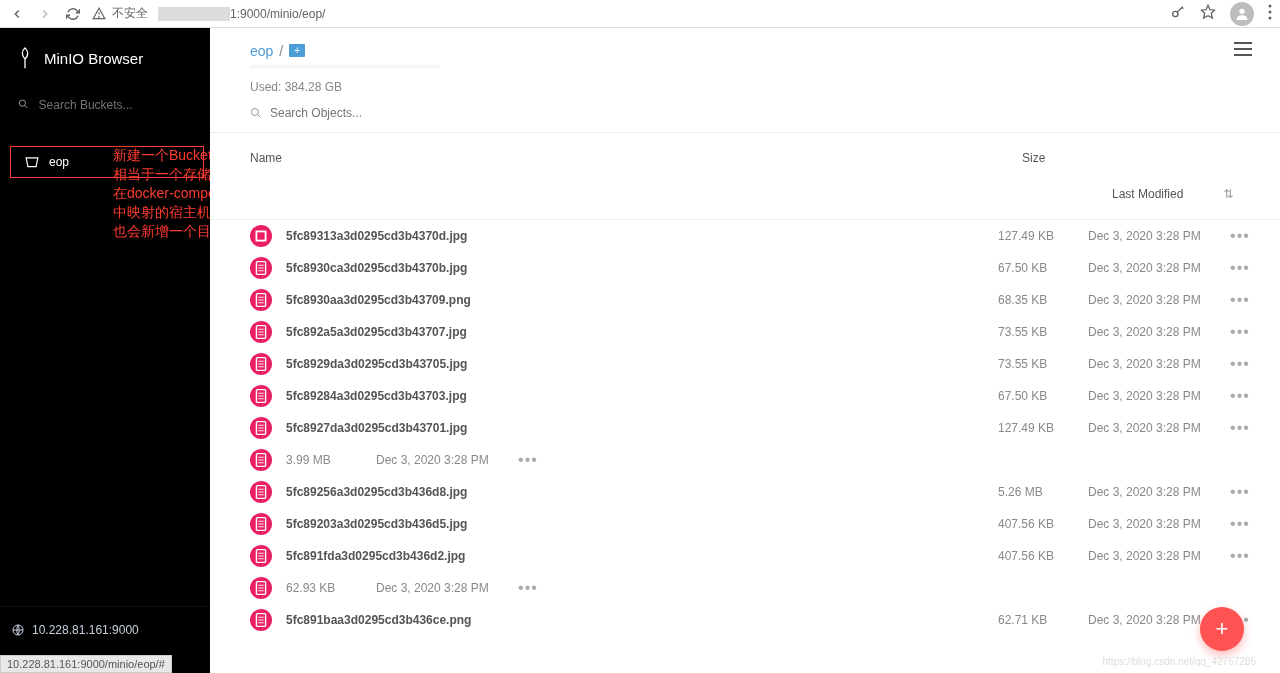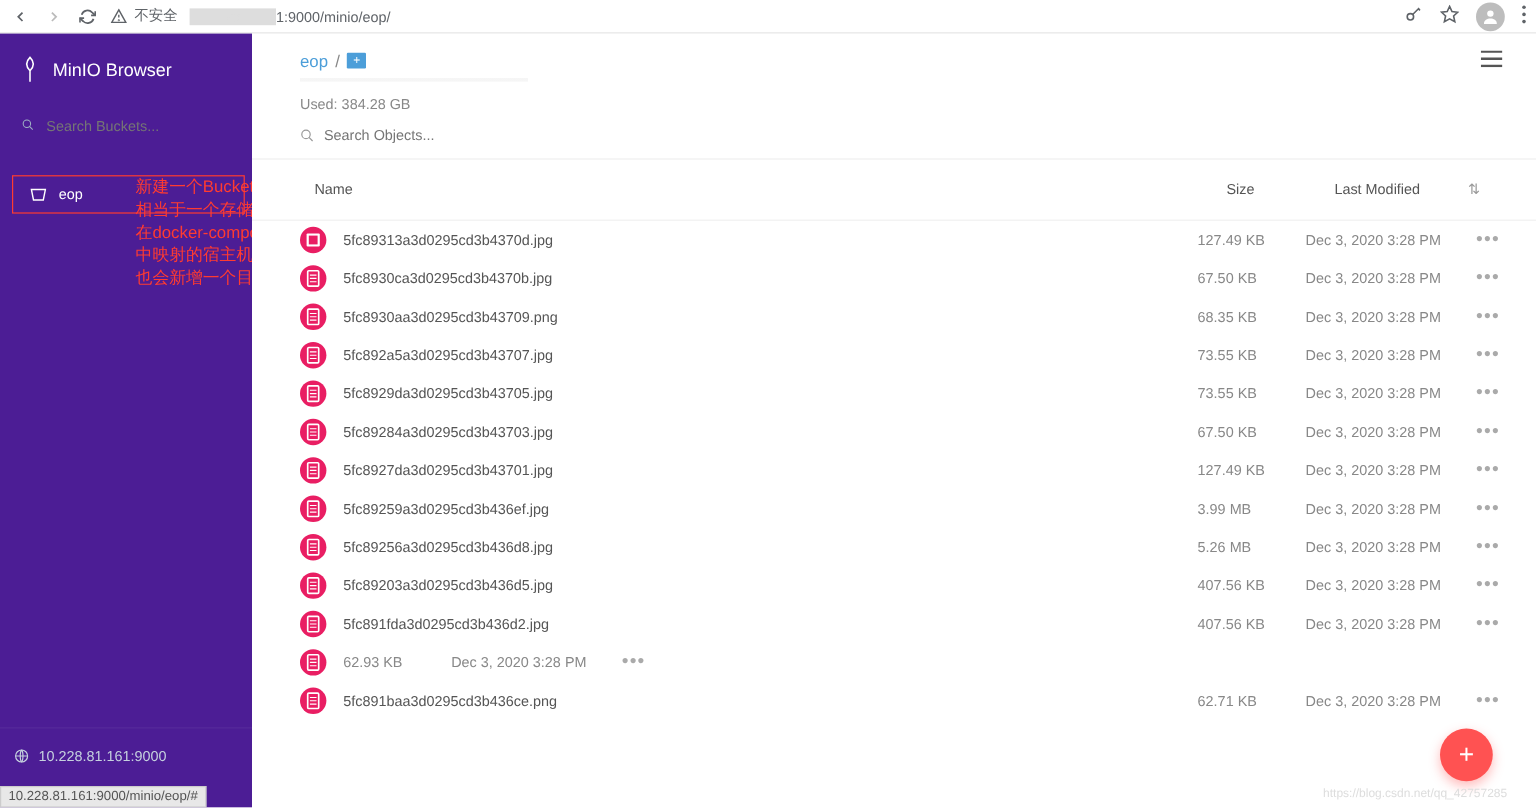--- a/index.html
+++ b/index.html
@@ -9,21 +9,21 @@
     .browser-bar { height: 28px; display: flex; align-items: center; padding: 0 8px; background: #fff; border-bottom: 1px solid #e0e0e0; gap: 10px; }
     .nav-btn { width: 18px; height: 18px; display: flex; align-items: center; justify-content: center; color: #5f6368; cursor: pointer; }
     .security-label { display: flex; align-items: center; gap: 6px; color: #5f6368; font-size: 12px; }
     .url-text { color: #5f6368; font-size: 12px; }
     .obs { background: #ddd; color: #ddd; padding: 0 30px; }
     .browser-right { margin-left: auto; display: flex; align-items: center; gap: 14px; color: #5f6368; }
     .avatar-circle { width: 24px; height: 24px; border-radius: 50%; background: #bdbdbd; display: flex; align-items: center; justify-content: center; }
 
     
     .app { display: flex; height: calc(100% - 28px); position: relative; }
-    .sidebar { width: 210px; background: #4c1d95; color: #fff; display: flex; flex-direction: column; position: relative; }
+    .sidebar { width: 210px; background: #000000; color: #fff; display: flex; flex-direction: column; position: relative; }
     .logo-area { display: flex; align-items: center; gap: 10px; padding: 18px 16px 22px 16px; }
     .logo-mark { width: 18px; height: 24px; }
     .logo-text { font-size: 15px; font-weight: 400; color: #fff; }
     .search-buckets { display: flex; align-items: flex-start; gap: 10px; padding: 6px 18px; color: #9fb2c4; font-size: 12px; }
     .search-buckets input { background: transparent; border: none; outline: none; color: #9fb2c4; font-size: 12px; width: 100%; }
     
     .bucket-item { display: flex; align-items: center; gap: 10px; padding: 8px 14px; margin: 28px 6px 0 10px; color: #fff; font-size: 12px; border: 1.5px solid #ff3b30; }
     .bucket-ico { width: 14px; height: 12px; }
     
     .annotations { position: absolute; left: 113px; top: 118px; color: #ff3b30; font-size: 14px; line-height: 19px; font-weight: 500; white-space: nowrap; }
@@ -35,30 +35,30 @@
     .content { flex: 1; background: #fff; overflow: hidden; position: relative; }
     .content-scroll { height: 100%; overflow-y: auto; }
     .header-row { display: flex; align-items: center; justify-content: space-between; padding: 14px 28px 6px 40px; }
     .crumb { display: flex; align-items: center; gap: 6px; font-size: 14px; color: #4c9ed9; }
     .crumb-sep { color: #888; }
     .load-bar { height: 3px; width: 190px; margin-left: 40px; background: linear-gradient(to right, #e7e7e7 0%, #e7e7e7 100%); opacity: 0.4; }
     .used-space { color: #888; font-size: 12px; padding: 12px 0 10px 40px; }
     .search-objects { display: flex; align-items: center; gap: 8px; padding: 2px 0 12px 40px; color: #999; font-size: 12px; border-bottom: 1px solid #eee; }
     .search-objects input { border: none; outline: none; font-size: 12px; width: 300px; }
     
-    .table-head { display: flex; padding: 18px 28px 18px 52px; font-size: 12px; color: #555; border-bottom: 1px solid #f0f0f0; }
+    .table-head { display: flex; padding: 18px 28px 18px 40px; font-size: 12px; color: #555; border-bottom: 1px solid #f0f0f0; }
     .col-name { flex: 1; }
     .col-size { width: 90px; }
-    .col-mod { width: 140px; display: flex; align-items: center; gap: 40px; }
+    .col-mod { width: 140px; display: flex; align-items: center; gap: 40px; margin-top: 36px; }
     .sort-ico { color: #999; }
     
     .file-row { display: flex; align-items: center; padding: 5px 28px 5px 40px; font-size: 12px; color: #555; }
     .file-ico { width: 22px; height: 22px; border-radius: 50%; background: #e91e63; display: flex; align-items: center; justify-content: center; margin-right: 14px; flex-shrink: 0; }
     .file-ico svg { fill: #fff; }
-    .fname { flex: 1; color: #555; }
+    .fname { flex: 1; color: #555; font-weight: bold; }
     .fsize { width: 90px; color: #888; }
     .fmod { width: 140px; color: #888; }
     .fmore { width: 24px; color: #aaa; font-size: 16px; text-align: center; cursor: pointer; letter-spacing: 1px; }
     
     .fab { position: absolute; bottom: 22px; right: 36px; width: 44px; height: 44px; border-radius: 50%; background: #ff5252; color: #fff; display: flex; align-items: center; justify-content: center; font-size: 22px; box-shadow: 0 4px 10px rgba(255,82,82,0.4); cursor: pointer; }
     .hamburger { cursor: pointer; }
     .watermark { position: absolute; bottom: 6px; right: 24px; color: #ddd; font-size: 10px; }
     ::-webkit-scrollbar { width: 10px; }
     ::-webkit-scrollbar-thumb { background: #ccc; }
   </style>
@@ -282,21 +282,20 @@
           </div>
           <div class="file-row">
     <div class="file-ico">
               <svg width="22" height="22" viewBox="0 0 24 24">
                 <rect x="7" y="5" width="10" height="14" rx="1" fill="none" stroke="#fff" stroke-width="1.5"></rect>
                 <line x1="9" y1="9" x2="15" y2="9" stroke="#fff"></line>
                 <line x1="9" y1="12" x2="15" y2="12" stroke="#fff"></line>
                 <line x1="9" y1="15" x2="15" y2="15" stroke="#fff"></line>
               </svg>
             </div>
-    <div class="fname">5fc89259a3d0295cd3b436ef.jpg</div>
     <div class="fsize">3.99 MB</div>
     <div class="fmod">Dec 3, 2020 3:28 PM</div>
     <div class="fmore">•••</div>
           </div>
           <div class="file-row">
     <div class="file-ico">
               <svg width="22" height="22" viewBox="0 0 24 24">
                 <rect x="7" y="5" width="10" height="14" rx="1" fill="none" stroke="#fff" stroke-width="1.5"></rect>
                 <line x1="9" y1="9" x2="15" y2="9" stroke="#fff"></line>
                 <line x1="9" y1="12" x2="15" y2="12" stroke="#fff"></line>

